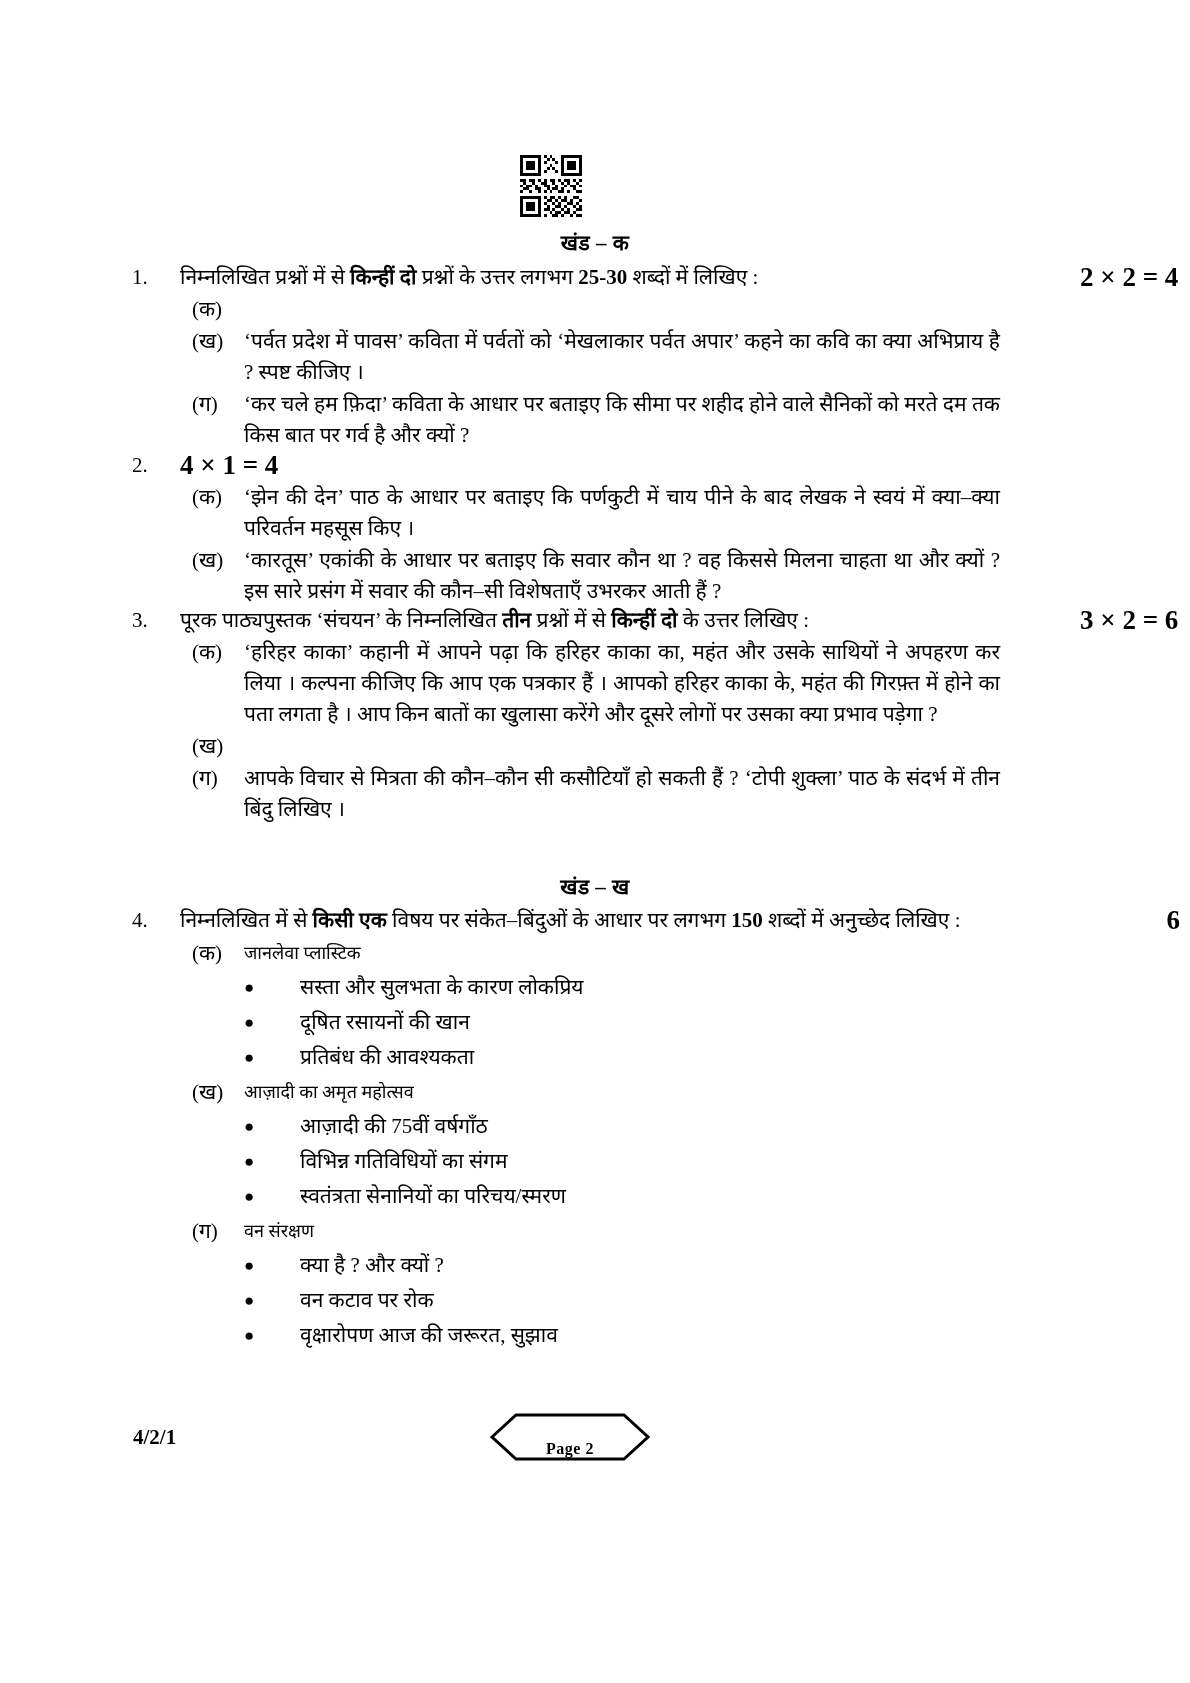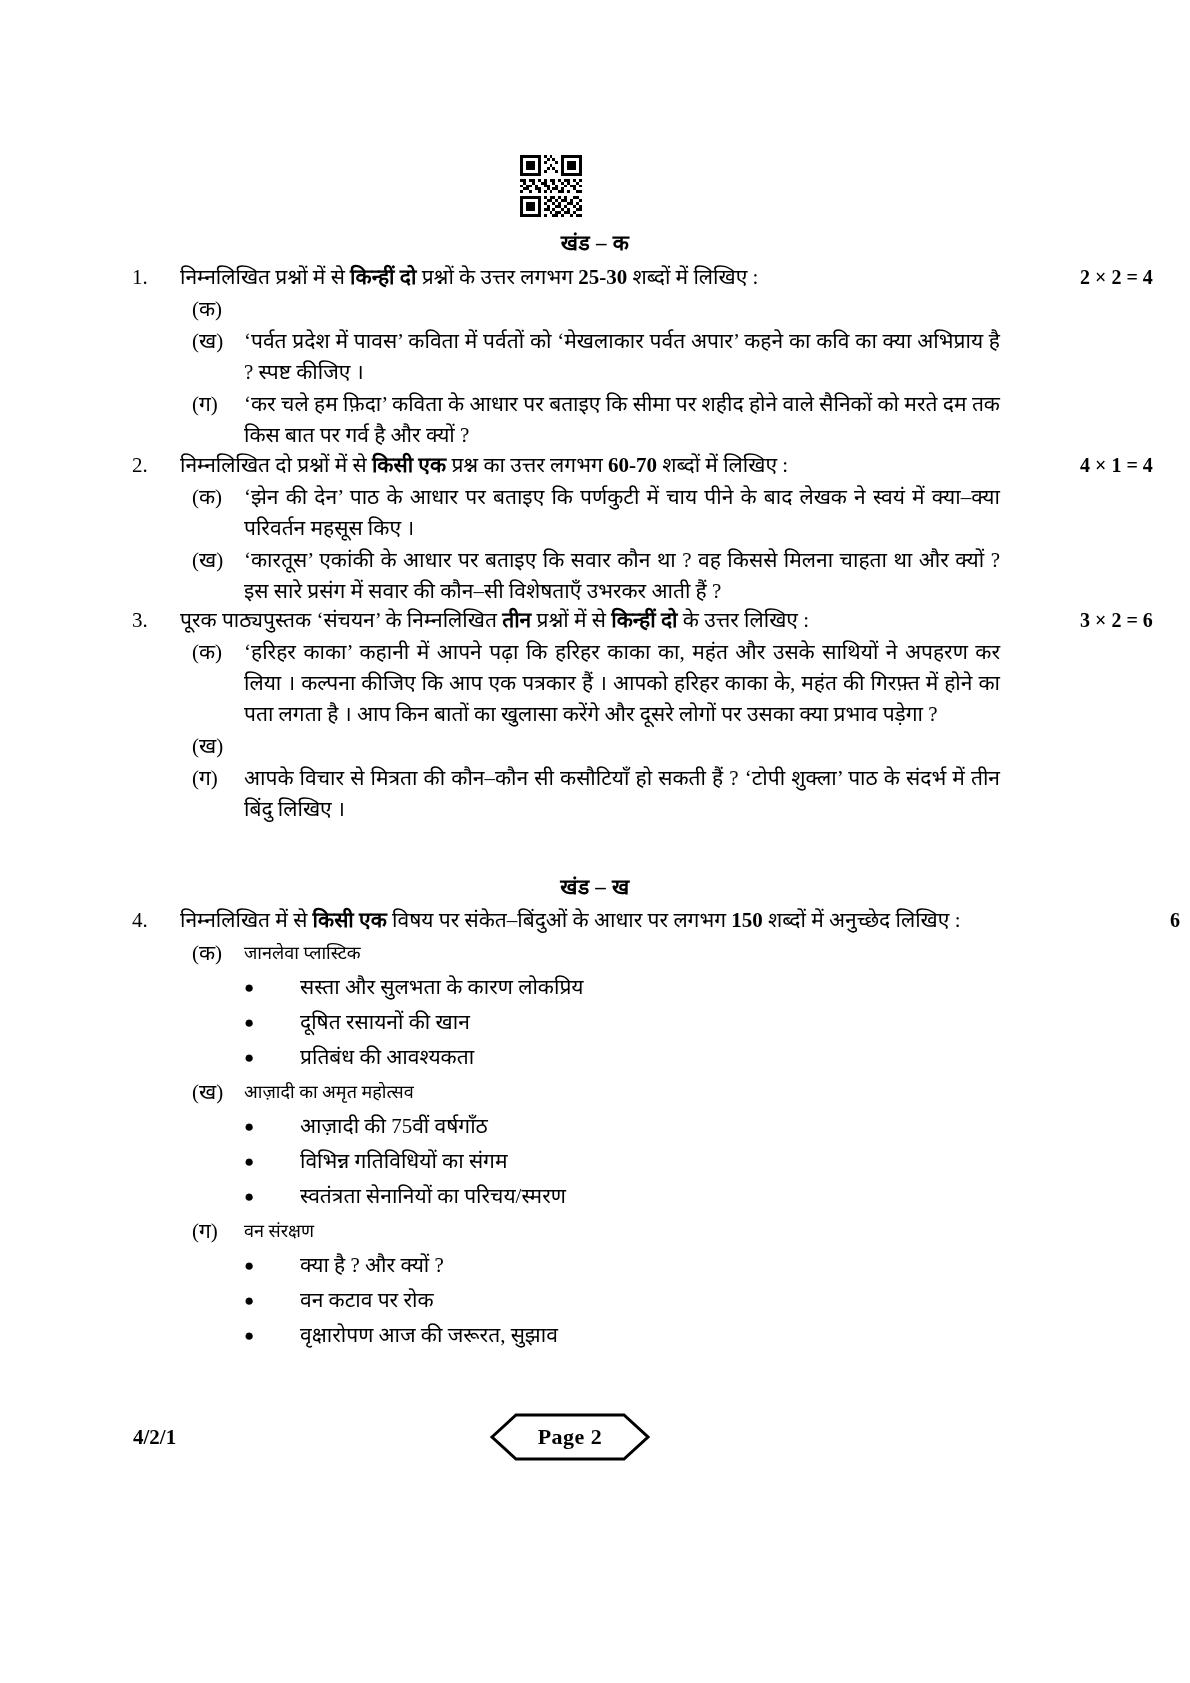--- a/index.html
+++ b/index.html
@@ -67,21 +67,21 @@
     flex: 1 1 auto;
     font-size: 21px;
     line-height: 31px;
     padding-right: 6px;
   }
   .marks {
     flex: 0 0 auto;
     width: 110px;
     text-align: left;
     font-weight: bold;
-    font-size: 20px;
+    font-size: 27px;
     line-height: 31px;
     white-space: nowrap;
   }
   .marks.single {
     text-align: right;
     padding-right: 10px;
   }
 
   .stem-text { display: inline; }
   .bold { font-weight: bold; }
@@ -158,27 +158,27 @@
   .page-badge {
     position: absolute;
     left: 490px;
     top: 1412px;
     width: 160px;
     height: 50px;
   }
   .page-badge svg { display: block; }
   .page-badge .plabel {
     position: absolute;
-    left: 0; top: 0;
+    left: 0; top: 12px;
     width: 160px;
     height: 50px;
     display: flex;
     align-items: center;
     justify-content: center;
-    font-size: 22px;
+    font-size: 16px;
     font-weight: bold;
     letter-spacing: 0.5px;
   }
 </style>
 </head>
 <body>
 
 <div class="page">
 
   <div class="qr-wrap">
@@ -312,21 +312,20 @@
         <div class="subrow">
           <div class="sublabel">(ग)</div>
           <div class="subtext">‘कर चले हम फ़िदा’ कविता के आधार पर बताइए कि सीमा पर शहीद होने वाले सैनिकों को मरते दम तक किस बात पर गर्व है और क्यों ?</div>
         </div>
       </div>
   </div>
 
   <div class="qblock" id="q2" style="top:450px;">
     <div class="qrow">
       <div class="qnum">2.</div>
-      <div class="qstem"><span class="stem-text" id="q2-stem"><span>निम्नलिखित दो प्रश्नों में से </span><span class="bold">किसी एक</span><span> प्रश्न का उत्तर लगभग </span><span class="bold">60-70</span><span> शब्दों में लिखिए :</span></span></div>
       <div class="marks">4 × 1 = 4</div>
     </div>
     <div id="q2-subs">
         <div class="subrow">
           <div class="sublabel">(क)</div>
           <div class="subtext">‘झेन की देन’ पाठ के आधार पर बताइए कि पर्णकुटी में चाय पीने के बाद लेखक ने स्वयं में क्या–क्या परिवर्तन महसूस किए ।</div>
         </div>
         <div class="subrow">
           <div class="sublabel">(ख)</div>
           <div class="subtext">‘कारतूस’ एकांकी के आधार पर बताइए कि सवार कौन था ? वह किससे मिलना चाहता था और क्यों ? इस सारे प्रसंग में सवार की कौन–सी विशेषताएँ उभरकर आती हैं ?</div>

